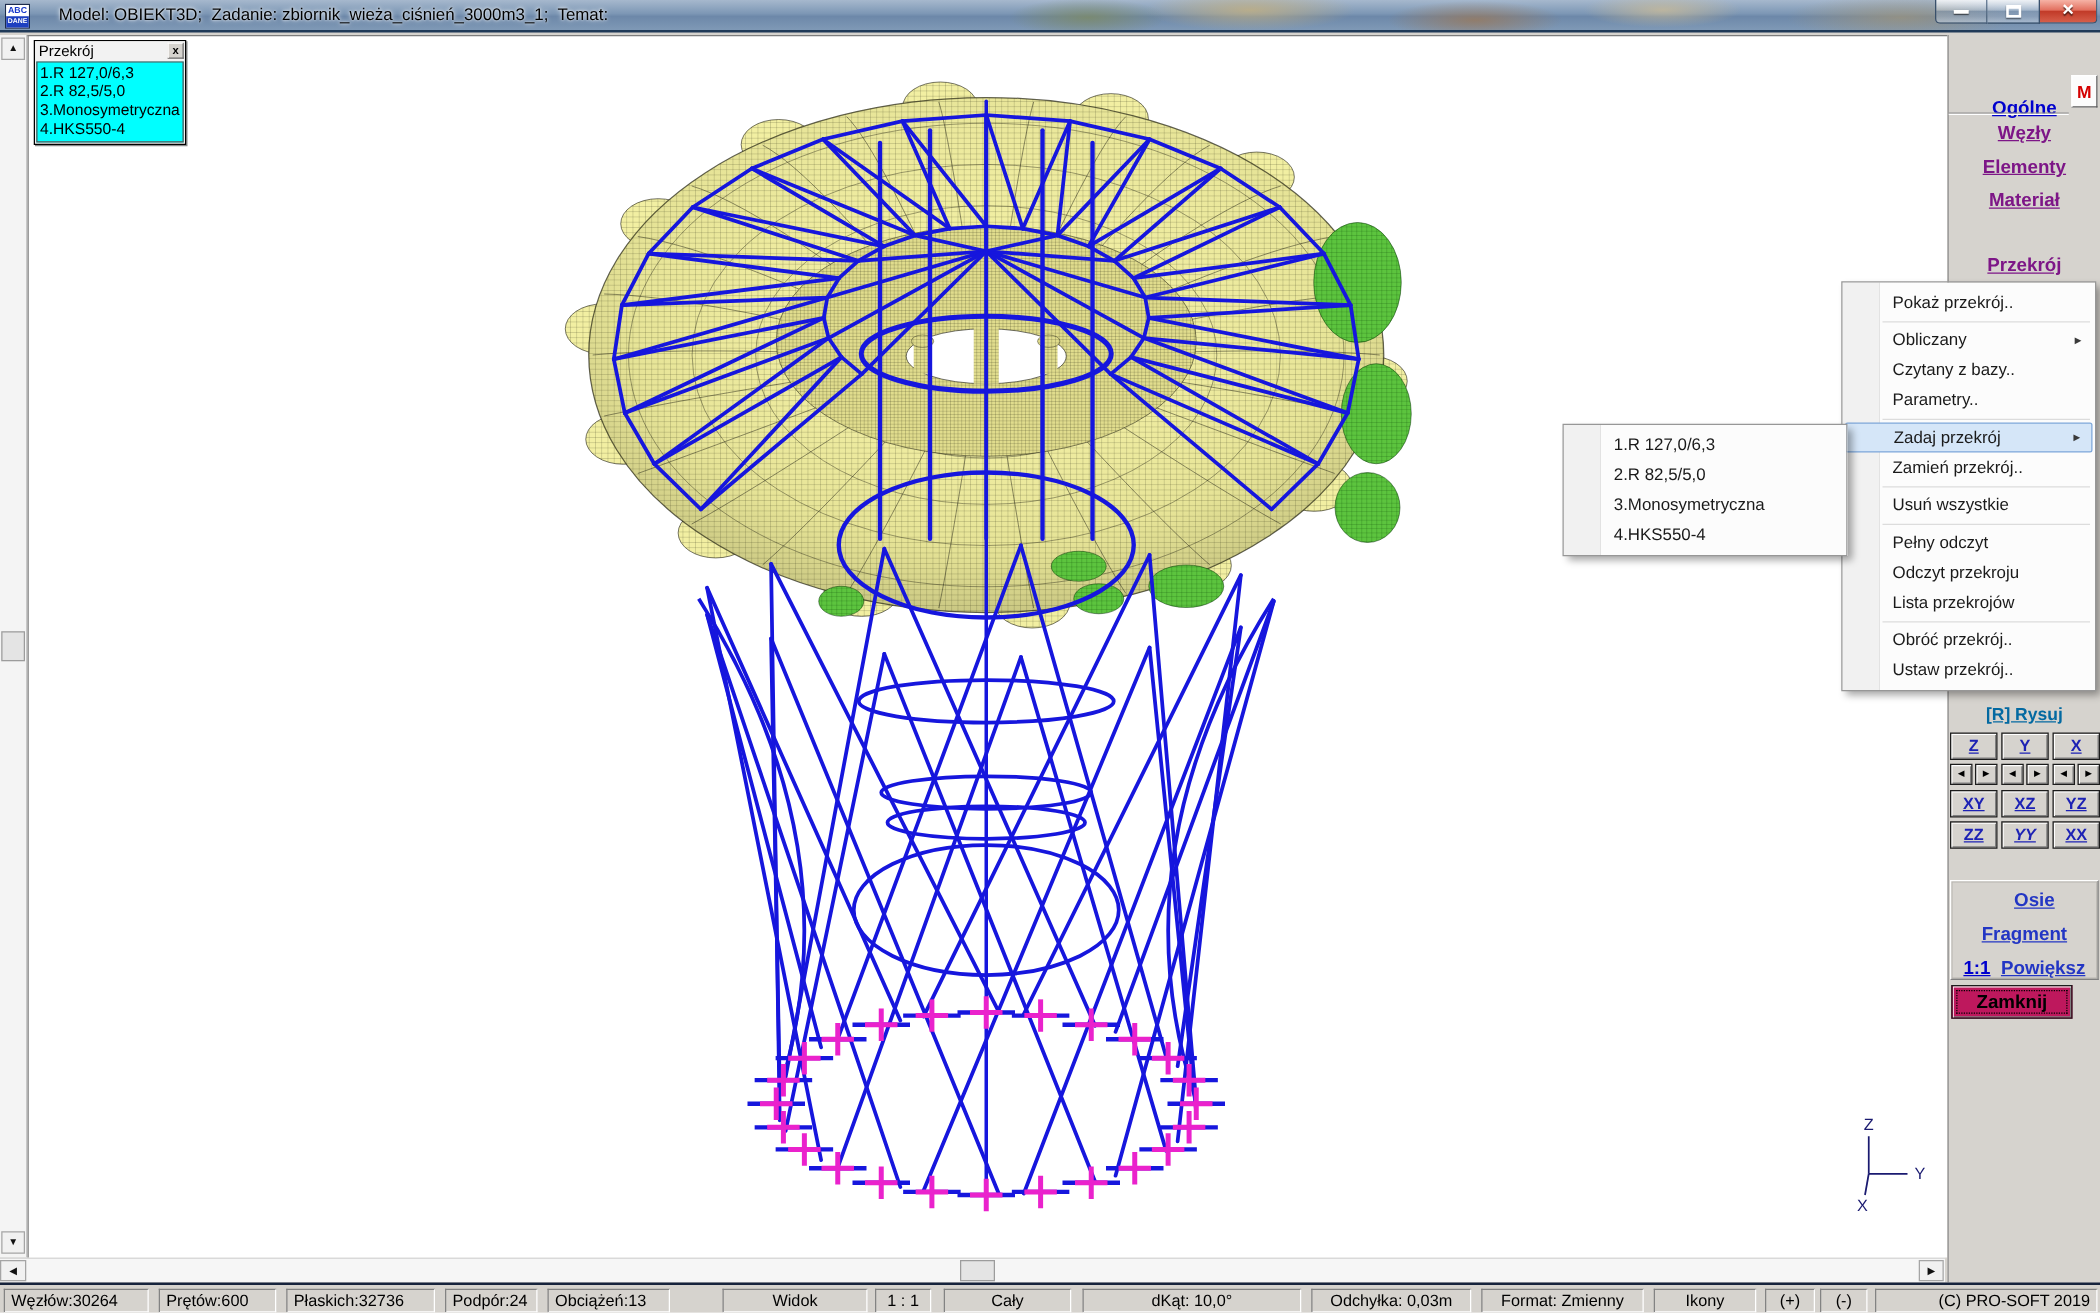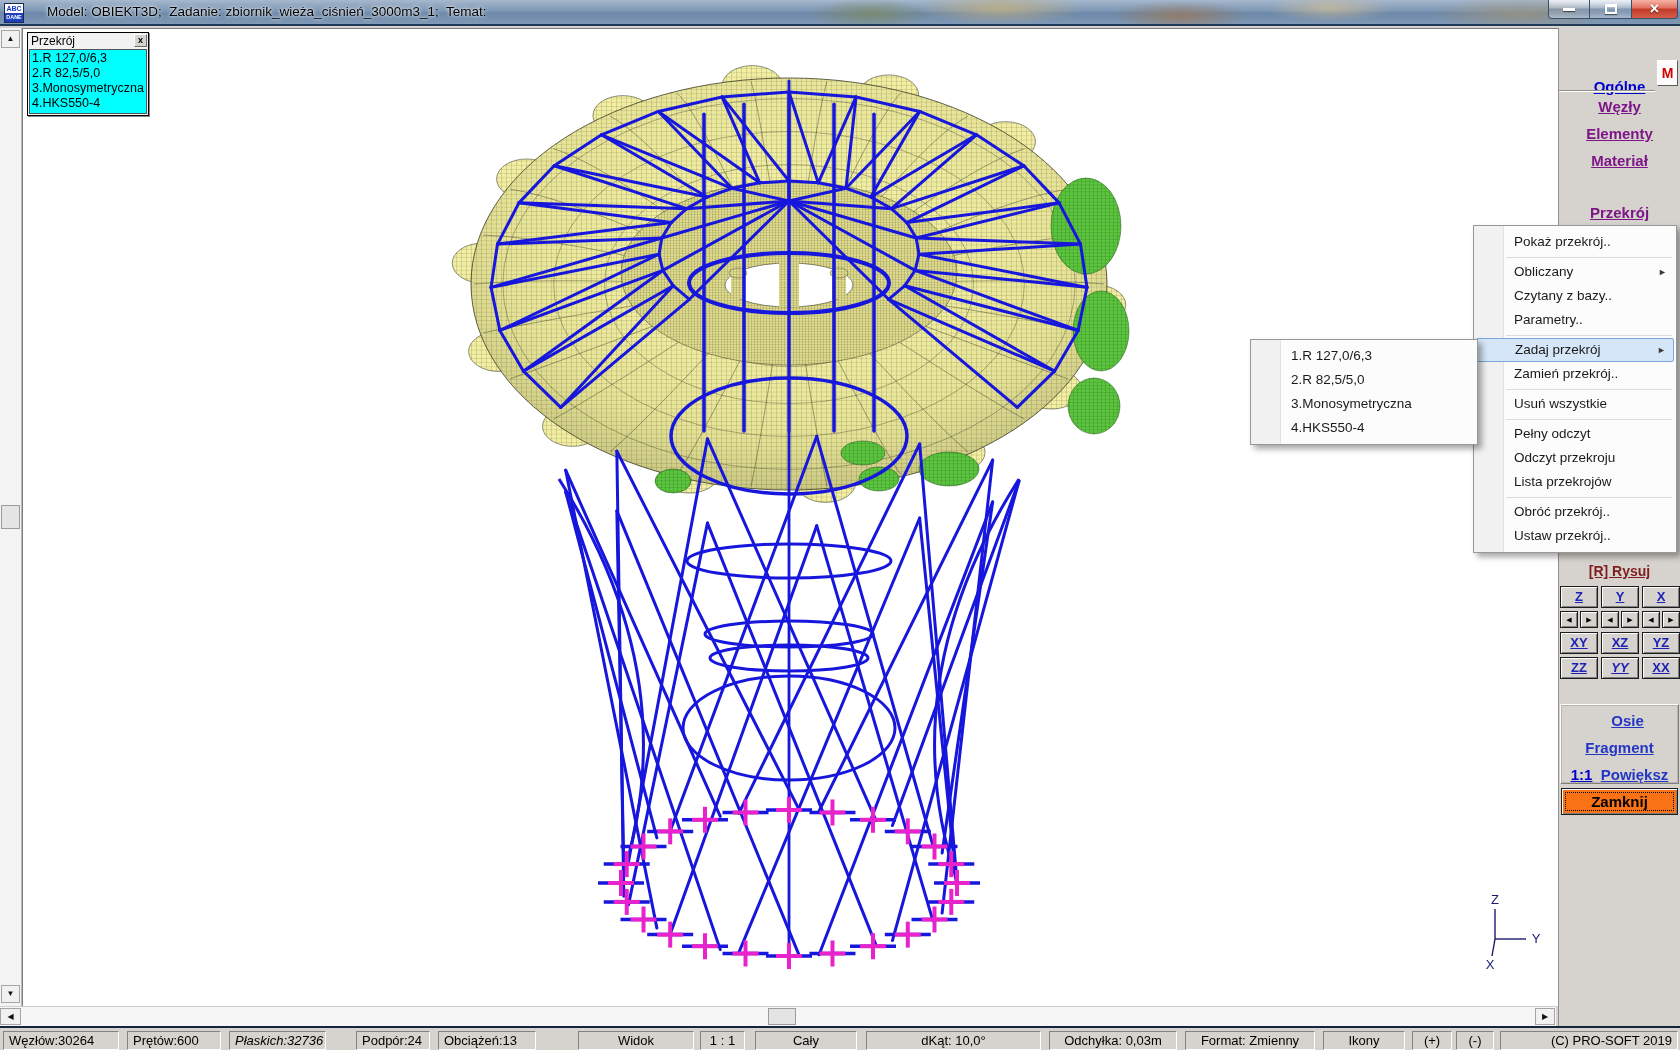--- a/index.html
+++ b/index.html
@@ -44,29 +44,29 @@
   
   .fpanel { position:absolute; left:26px; top:31px; width:122px; background:#f2f2f2; border:1px solid #000; box-shadow:1px 1px 0 #8a8a8a; }
   .fpanel-title { height:16px; font-size:12px; color:#000; padding:1px 3px 0; position:relative; background:#f2f2f2; }
   .fpanel-close { position:absolute; right:1px; top:1px; width:13px; height:13px; background:#d6d3ce; border:1px solid; border-color:#fff #6d6d6d #6d6d6d #fff; font-size:9px; font-weight:bold; line-height:11px; text-align:center; cursor:default; }
   .fpanel-list { background:#00ffff; border:1px solid #555; margin:0 1px 1px; padding:1px 0 2px; }
   .fpanel-item { font-size:12.5px; color:#000; line-height:15px; padding-left:2px; white-space:nowrap; }
 
   
   .sidebar { position:absolute; left:1558px; top:28px; width:122px; height:998px; background:#d6d3ce; border-left:1px solid #8f8f8f; }
   .sb-link { position:absolute; left:0; width:100%; text-align:center; font-weight:bold; font-size:15px; text-decoration:underline; cursor:pointer; white-space:nowrap; }
-  .c-blue { color:#0000cd; } .c-purple { color:#7d1687; } .c-green { color:#7f1d1d; } .c-link { color:#2336c4; }
+  .c-blue { color:#0000cd; } .c-purple { color:#7d1687; } .c-green { color:#0369a1; } .c-link { color:#2336c4; }
   .m-btn { position:absolute; right:2px; top:32px; width:21px; height:26px; background:#fcfcfc; border:1px solid; border-color:#fff #5c5c5c #5c5c5c #fff; color:#d40000; font-weight:bold; font-size:14px; text-align:center; line-height:24px; }
   .sb-sep { position:absolute; left:0; top:62px; width:96px; height:2px; border-top:1px solid #8f8f8f; border-bottom:1px solid #fff; }
   .viewgrid { position:absolute; left:1px; top:558px; width:120px; height:100px; }
   .gbtn { position:absolute; width:38px; background:#d6d3ce; border:1px solid #1c1c1c; box-shadow:inset 1px 1px 0 #fff, inset -1px -1px 0 #7f7f7f; color:#1d22b4; font-size:13px; font-weight:bold; text-decoration:underline; text-align:center; }
   .gbtn.big { height:22px; line-height:20px; }
   .gbtn.mini { width:18px; height:17px; line-height:15px; font-size:7px; color:#000; text-decoration:none; }
   .osie-box { position:absolute; left:1px; top:676px; width:119px; height:80px; border:1px solid; border-color:#fff #808080 #808080 #fff; box-shadow:0 0 0 1px #b8b5b0 inset; }
-  .zamknij { position:absolute; left:2px; top:760px; width:117px; height:27px; background:#f97316; border:1px solid #1c1c1c; box-shadow:inset 1px 1px 0 #fff, inset -1px -1px 0 #7f7f7f; outline:1px dotted #000; outline-offset:-5px; color:#000; font-size:15px; font-weight:bold; text-align:center; line-height:25px; }
+  .zamknij { position:absolute; left:2px; top:760px; width:97px; height:27px; background:#be185d; border:1px solid #1c1c1c; box-shadow:inset 1px 1px 0 #fff, inset -1px -1px 0 #7f7f7f; outline:1px dotted #000; outline-offset:-5px; color:#000; font-size:15px; font-weight:bold; text-align:center; line-height:25px; }
   .scale-row { position:absolute; left:0; width:100%; text-align:center; font-weight:bold; font-size:15px; white-space:nowrap; }
   .scale-row span { text-decoration:underline; }
 
   
   .menu { position:absolute; background:linear-gradient(to right,#f1f1f1 0,#f1f1f1 29px,#e2e2e2 29px,#e2e2e2 30px,#fcfcfc 30px); border:1px solid #979797; box-shadow:4px 4px 6px rgba(0,0,0,.35); padding:4px 0; }
   .ctxmenu { left:1473px; top:225px; width:204px; z-index:50; }
   .submenu { left:1250px; top:339px; width:228px; z-index:60; }
   .menu-item { position:relative; height:24px; line-height:24px; font-size:13.5px; color:#1a1a1a; padding-left:38px; margin:0 2px; white-space:nowrap; }
   .menu-item.hl { background:#d5e6f8; border:1px solid #7da6d9; border-radius:2px; line-height:22px; }
   .menu-arrow { position:absolute; right:7px; top:0; font-size:9px; color:#3a3a3a; }
@@ -485,21 +485,21 @@
 <div class="menu submenu" id="submenu">
     <div class="menu-item">1.R 127,0/6,3</div>
     <div class="menu-item">2.R 82,5/5,0</div>
     <div class="menu-item">3.Monosymetryczna</div>
     <div class="menu-item">4.HKS550-4</div>
   </div>
 
 <div class="statusbar" id="statusbar">
     <div class="cell left" style="left: 3px; width: 116px;">Węzłów:30264</div>
     <div class="cell left" style="left: 127px; width: 94px;">Prętów:600</div>
-    <div class="cell left" style="left: 229px; width: 97px; font-style: italic;">Płaskich:32736</div>
+    <div class="cell left" style="left: 229px; width: 119px;">Płaskich:32736</div>
     <div class="cell left" style="left: 356px; width: 74px;">Podpór:24</div>
     <div class="cell left" style="left: 438px; width: 98px;">Obciążeń:13</div>
     <div class="cell center" style="left: 578px; width: 116px;">Widok</div>
     <div class="cell center" style="left: 700px; width: 45px;">1 : 1</div>
     <div class="cell center" style="left: 755px; width: 102px;">Cały</div>
     <div class="cell center" style="left: 866px; width: 175px;">dKąt: 10,0°</div>
     <div class="cell center" style="left: 1049px; width: 128px;">Odchyłka: 0,03m</div>
     <div class="cell center" style="left: 1185px; width: 130px;">Format: Zmienny</div>
     <div class="cell center" style="left: 1323px; width: 82px;">Ikony</div>
     <div class="cell center" style="left: 1412px; width: 40px;">(+)</div>

